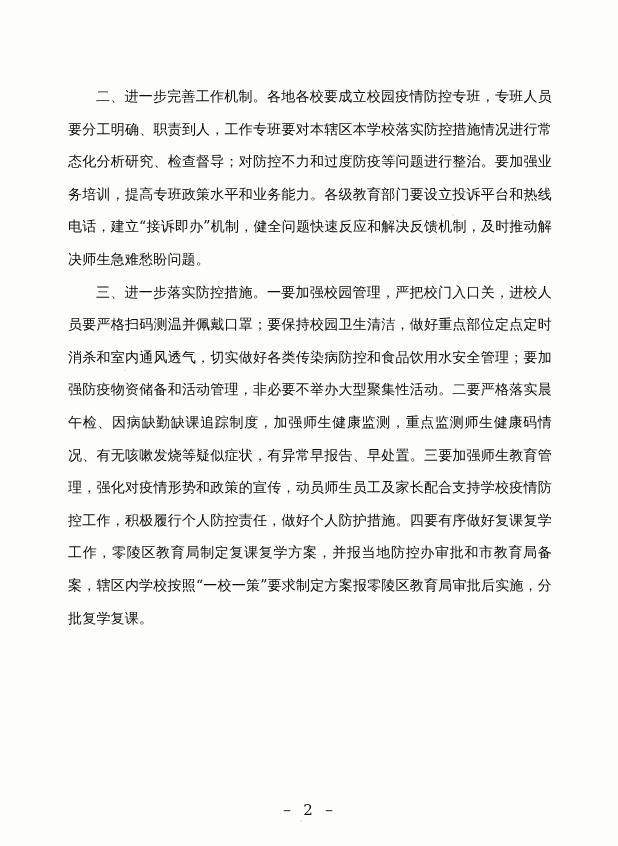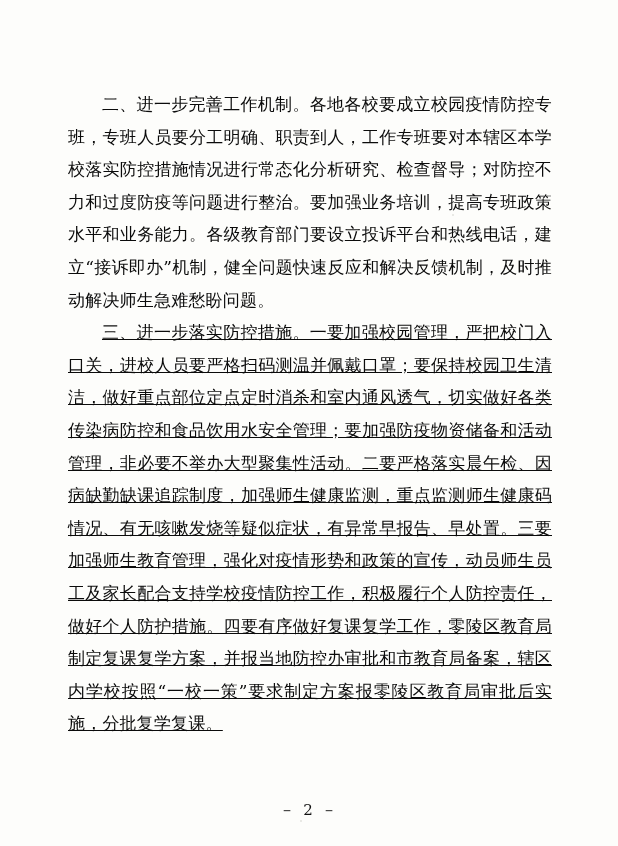--- a/index.html
+++ b/index.html
@@ -18,33 +18,32 @@
     overflow: hidden;
     box-sizing: border-box;
   }
   .doc-body {
     position: absolute;
     left: 68px;
     top: 72px;
     width: 484px;
   }
   .para {
-    font-size: 17px;
+    font-size: 14px;
     line-height: 32.6px;
     text-align: justify;
     text-justify: inter-ideograph;
     color: #0b0b0b;
-    margin: 16px 0 0 0;
+    margin: 8px 0 0 0;
     text-indent: 2em;
     letter-spacing: 0.2px;
     font-family: "DejaVu Serif", "Liberation Serif", serif;
   }
   .para + .para {
     margin-top: 0px;
-    text-decoration: underline;
   }
   .page-number {
     position: absolute;
     left: 0;
     right: 0;
     bottom: 26px;
     text-align: center;
     font-size: 15px;
     color: #111;
     letter-spacing: 2px;

